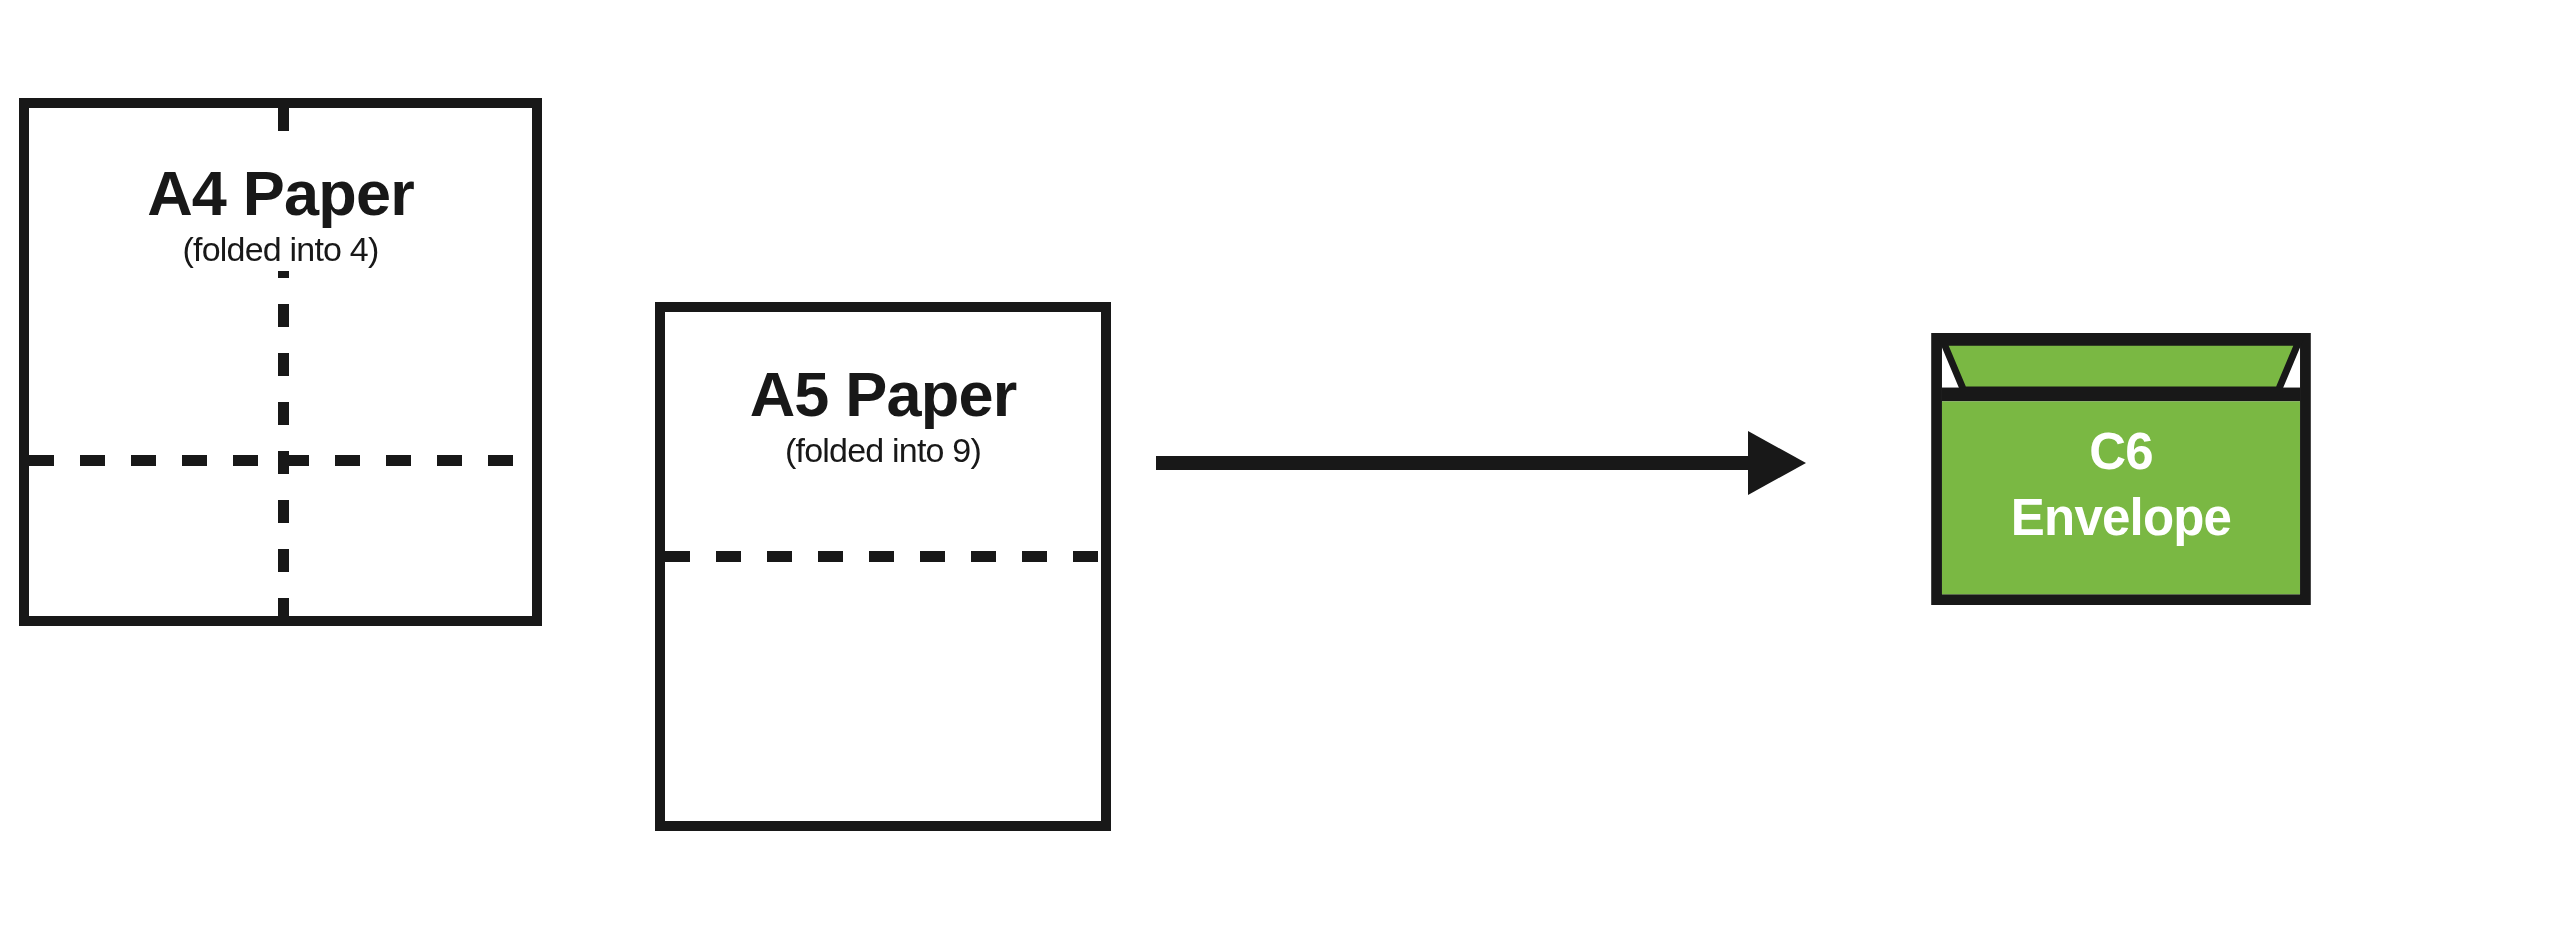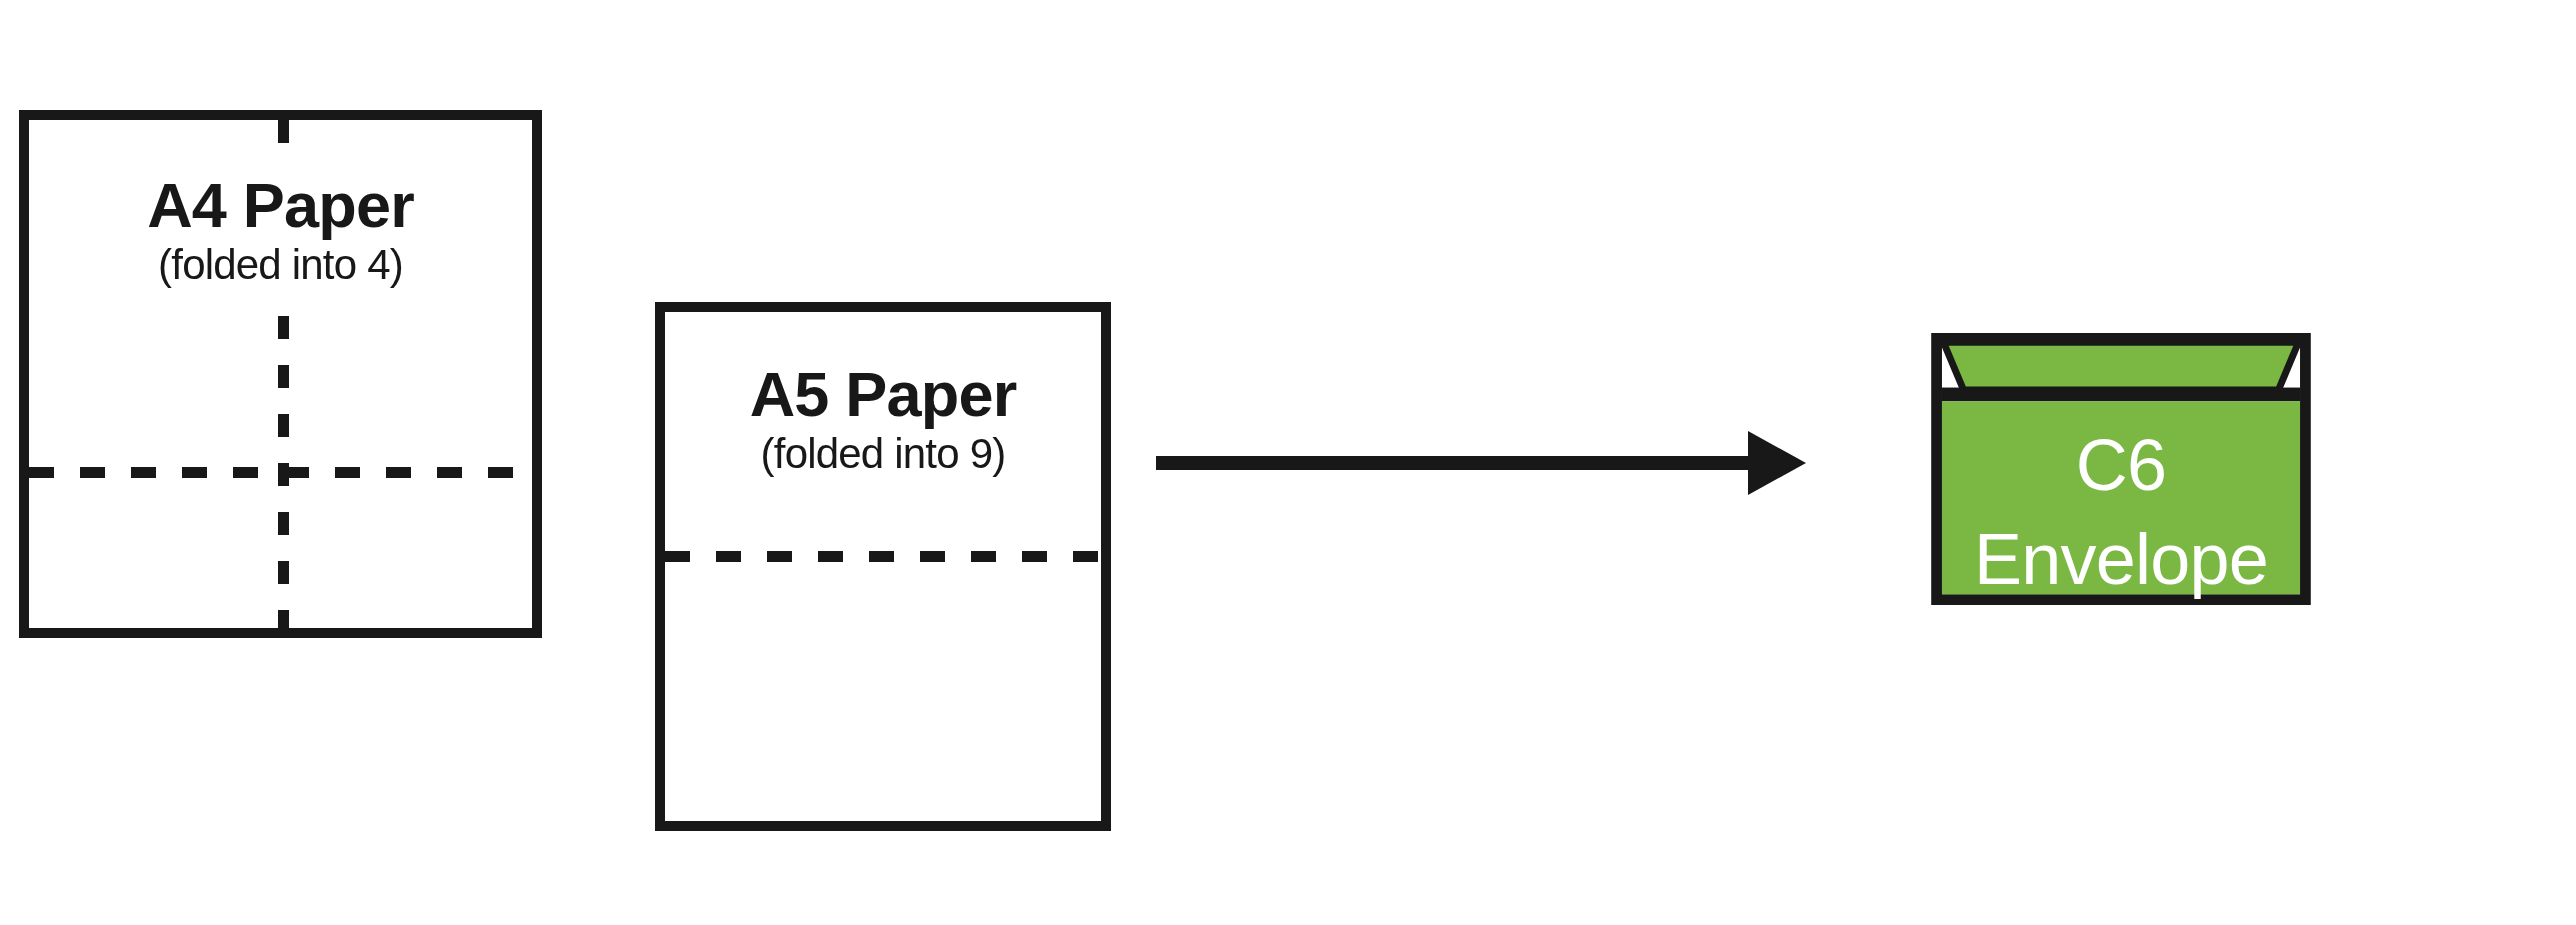--- a/index.html
+++ b/index.html
@@ -15,21 +15,21 @@
     width:2576px;height:925px;
     background:var(--paper);
     overflow:hidden;
   }
   
   .sheet{
     position:absolute;
     background:#ffffff;
     border:10.8px solid var(--ink);
   }
-  .sheet.a4{left:19px;top:110px;width:523px;height:528px;padding-left:19px;}
+  .sheet.a4{left:19px;top:98px;width:523px;height:528px;padding-left:19px;}
   .sheet.a5{left:655px;top:302px;width:456px;height:529px;}
   .fold-v{
     position:absolute;top:0;bottom:0;width:10.8px;
     background:repeating-linear-gradient(180deg,var(--ink) 0 23px,transparent 23px 49px);
   }
   .a4 .fold-v{left:249px;}
   .fold-h{
     position:absolute;left:0;right:0;height:10.8px;
     background:repeating-linear-gradient(90deg,var(--ink) 0 24.6px,transparent 24.6px 51px);
   }
@@ -42,21 +42,21 @@
     padding:7.7px 26px 4.6px 26px;
     white-space:nowrap;
   }
   .a4 .sheet-label{top:46px;}
   .a5 .sheet-label{top:43px;}
   .sheet-title{
     font-size:63px;font-weight:bold;color:var(--ink);
     line-height:1.0;letter-spacing:-0.8px;
   }
   .sheet-subtitle{
-    font-size:42px;font-weight:normal;color:var(--ink);
+    font-size:34px;font-weight:normal;color:var(--ink);
     line-height:1.0;margin-top:7.7px;letter-spacing:-0.8px;
   }
   
   .arrow{position:absolute;left:1156px;top:431px;width:650px;height:65px;}
   .arrow-shaft{
     position:absolute;left:0;top:25px;width:593px;height:14px;
     background:var(--ink);
   }
   .arrow-head{
     position:absolute;left:1.5px;left:592px;top:0;
@@ -65,21 +65,21 @@
     border-bottom:32px solid transparent;
     border-left:58px solid var(--ink);
   }
   
   .envelope{position:absolute;left:1931px;top:333px;width:380px;height:272px;}
   .envelope svg{display:block;width:100%;height:100%;}
   .envelope-label{
     position:absolute;left:0;right:0;top:86px;
     text-align:center;
     color:#ffffff;
-    font-size:72px;font-weight:normal;line-height:1.3;letter-spacing:-0.8px;
+    font-size:51px;font-weight:bold;line-height:1.3;letter-spacing:-0.8px;
   }
   .envelope-label span{display:block;}
 </style>
 </head>
 <body>
 
 <div class="canvas">
 
   <div class="sheet a4">
     <div class="fold-v"></div>

